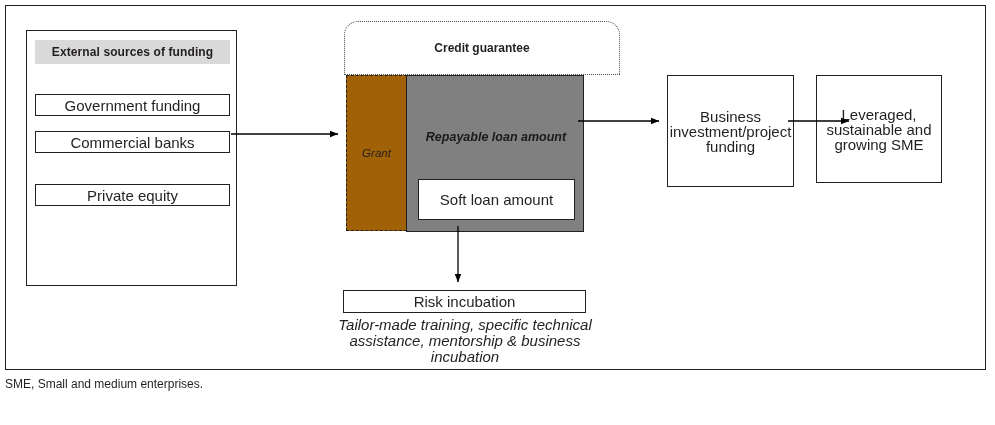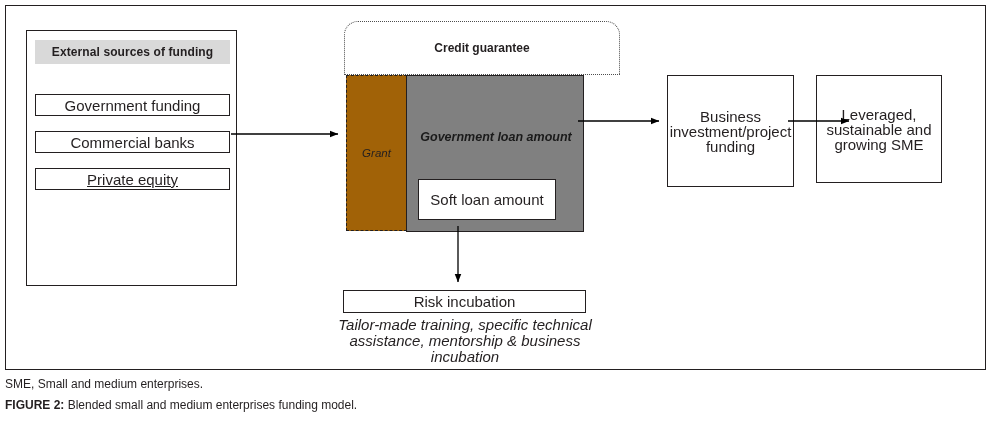--- a/index.html
+++ b/index.html
@@ -73,21 +73,21 @@
     letter-spacing: 0.1px;
   }
   .source-item {
     left: 8px;
     width: 195px;
     height: 22px;
     border: 1.2px solid #231f20;
   }
   #source-item-0 { top: 63px; }
   #source-item-1 { top: 100px; }
-  #source-item-2 { top: 137px; text-decoration: underline; }
+  #source-item-2 { top: 153px; }
 
   
   #credit-guarantee-box {
     left: 338px;
     top: 15px;
     width: 276px;
     height: 54px;
     border: 1.4px dotted #4d4d4d;
     border-radius: 14px 14px 0 0;
     background: #ffffff;
@@ -128,21 +128,21 @@
     width: 178px;
     text-align: center;
     font-style: italic;
     font-weight: bold;
     font-size: 12.5px;
     color: #1a1a1a;
   }
   #soft-loan-box {
     left: 11px;
     top: 103px;
-    width: 138px;
+    width: 157px;
     height: 41px;
     border: 1.4px solid #231f20;
     background: #ffffff;
   }
 
   
   #business-funding-box {
     left: 661px;
     top: 69px;
     width: 127px;
@@ -229,21 +229,21 @@
 
     <div class="box" id="credit-guarantee-box">
       <span class="box-label">Credit guarantee</span>
     </div>
 
     <div class="box" id="grant-box">
       <span class="box-label">Grant</span>
     </div>
 
     <div class="box" id="repayable-loan-box">
-      <div id="repayable-loan-label">Government loan amount</div>
+      <div id="repayable-loan-label">Repayable loan amount</div>
       <div class="box" id="soft-loan-box">
         <span class="box-label">Soft loan amount</span>
       </div>
     </div>
 
     <div class="box" id="business-funding-box">
       <span class="box-label">Business investment/project funding</span>
     </div>
 
     <div class="box" id="leveraged-sme-box">
@@ -265,17 +265,14 @@
     </defs>
     <g stroke="#000000" stroke-width="1.3" fill="none" marker-end="url(#arrowhead)">
       <line x1="231" y1="134" x2="338" y2="134"></line>
       <line x1="578" y1="121" x2="659" y2="121"></line>
       <line x1="788" y1="121" x2="849" y2="121"></line>
       <line x1="458" y1="226" x2="458" y2="282"></line>
     </g>
   </svg>
 
   <div id="abbrev-note">SME, Small and medium enterprises.</div>
-  <div id="figure-caption">
-    <span class="caption-lead">FIGURE 2:</span><span> Blended small and medium enterprises funding model.</span>
-  </div>
 
 </div>
 
 </body></html>

